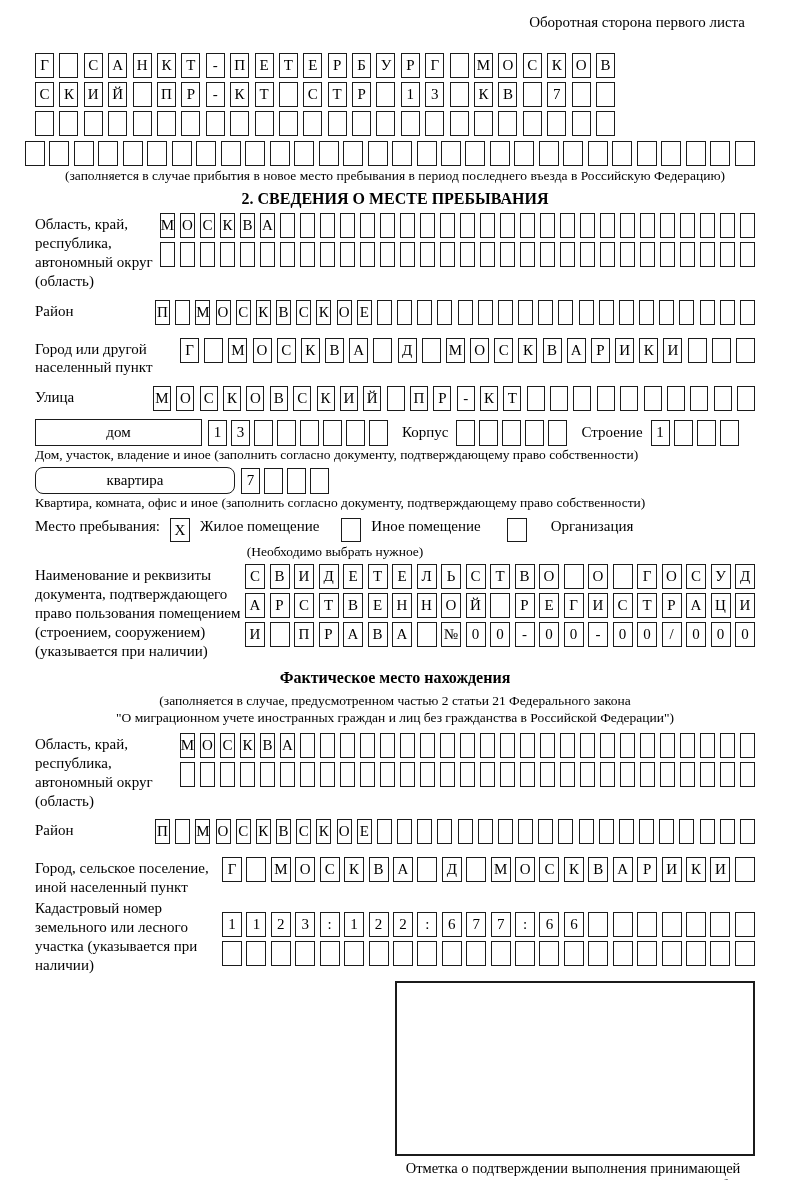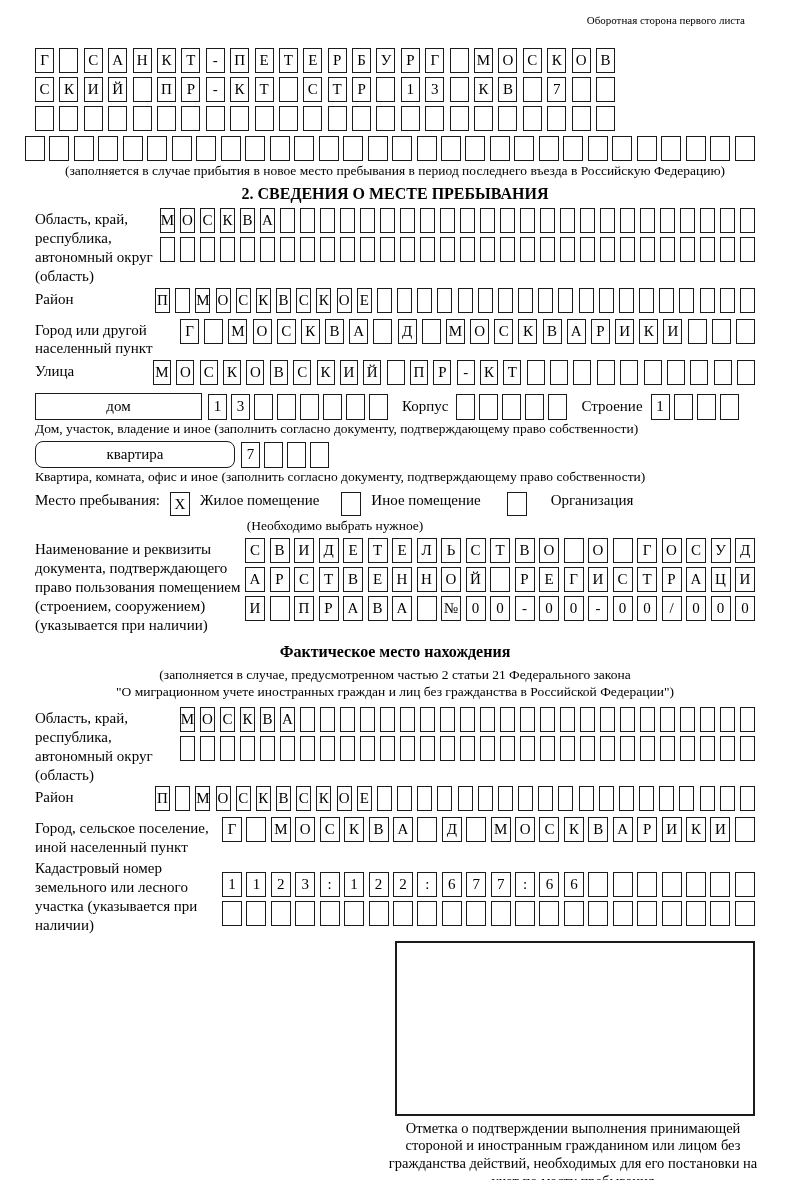--- a/index.html
+++ b/index.html
@@ -1,21 +1,21 @@
 <!DOCTYPE html>
 <html><head>
 <meta charset="utf-8">
 <style>
   html,body{margin:0;padding:0;}
   body{
     width:800px;height:1180px;background:#ffffff;color:#000;
     font-family:"Liberation Serif","DejaVu Serif",serif;
     box-sizing:border-box;padding:14px 45px 0 35px;overflow:hidden;
   }
-  .hdr{ text-align:right; font-size:11px; padding-right:10px; }
+  .hdr{ text-align:right; font-size:15px; padding-right:10px; }
   .group{ display:flex; align-items:flex-start; }
   .glabel{ font-size:15px; line-height:1.26; padding-top:2px; }
   .rows > .boxrow{ margin-bottom:4px; }
   .boxrow{ display:flex; justify-content:space-between; }
   .cbox{
     box-sizing:border-box; border:1.6px solid #1b1b1b; height:25px;
     display:inline-flex; align-items:center; justify-content:center;
     font-size:15px; line-height:1; background:#fff; flex:0 0 auto;
   }
   .r24 .cbox{ width:19px; }
@@ -46,21 +46,21 @@
   .minirow{ display:flex; gap:4px; margin-left:6px; }
   .minirow .cbox{ width:19px; height:26px; }
   .ilabel{ font-size:15px; margin:0 8px 0 14px; }
   .cb-row{ display:flex; align-items:flex-start; font-size:15px; margin-top:7px; }
   .cb{ width:20px; height:24px; margin:0 10px; }
   .cb-note{ font-size:13.5px; margin-left:150px; width:300px; text-align:center; margin-top:2px; }
   .fact-cap{ text-align:center; font-size:13.5px; line-height:1.3; }
   .stampwrap{ margin-top:6px; margin-left:360px; }
   .stampbox{ box-sizing:border-box; width:360px; height:175px; border:2px solid #1b1b1b; }
   .stampcap{ width:380px; margin-left:-12px; text-align:center; font-size:14.5px; line-height:1.22; margin-top:4px; }
-  .mt2{margin-top:2px;} .mt4{margin-top:4px;} .mt6{margin-top:6px;} .mt8{margin-top:8px;} .mt22{margin-top:22px;}
+  .mt2{margin-top:9px;} .mt4{margin-top:4px;} .mt6{margin-top:6px;} .mt8{margin-top:8px;} .mt22{margin-top:22px;}
 </style>
 </head>
 <body>
 
 <div class="hdr">Оборотная сторона первого листа</div>
 
 <div class="group g-prev mt22">
   <div class="rows">
     <div class="boxrow r24">
         <span class="cbox">Г</span>

